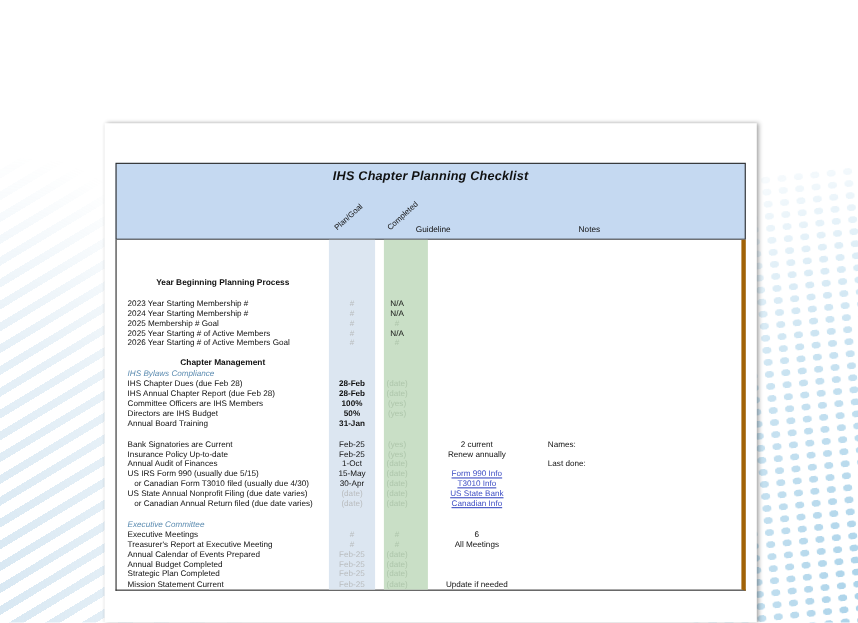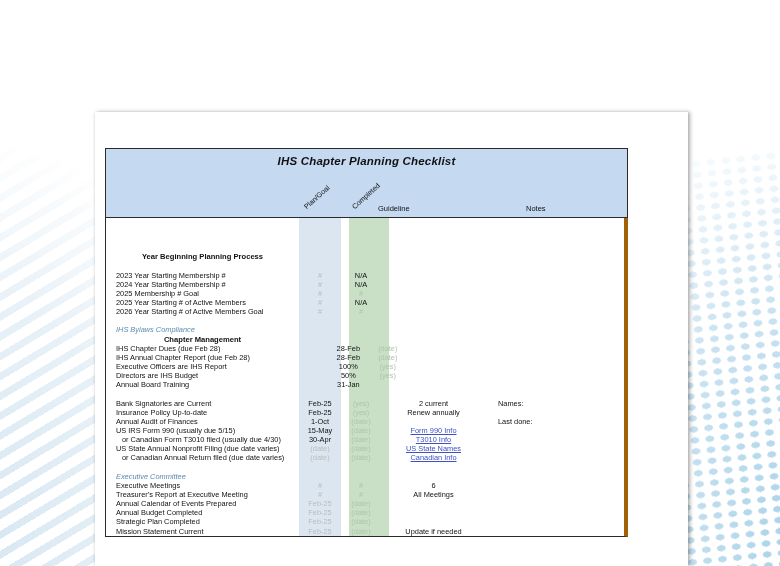--- a/index.html
+++ b/index.html
@@ -33,21 +33,21 @@
   }
 
   
   #page{
     position:absolute;left:95px;top:112px;width:593px;height:454px;
     background:#ffffff;
     box-shadow:2px 0 4px rgba(0,0,0,.30), 0 1px 3px rgba(0,0,0,.12);
   }
 
   
-  #sheet{position:absolute;left:10px;top:36px;width:523px;border-radius:20px;}
+  #sheet{position:absolute;left:10px;top:36px;width:573px;border-radius:20px;}
 
   .hdr-band{
     background:#c5d9f1;border:1px solid #2a2a2a;
     box-sizing:border-box;position:relative;height:70px;
   }
   .sheet-title{
     text-align:center;font-weight:bold;font-style:italic;
     font-size:11.5px;color:#111;padding-top:6px;letter-spacing:.2px;
   }
   .rot-label{
@@ -80,21 +80,21 @@
   .r .c-comp{width:40px;text-align:center;}
   .r .c-guide{width:105px;text-align:center;}
   .r .c-notes{width:120px;padding-left:12px;box-sizing:border-box;}
 
   .r.spacer{height:9.15px;}
   .sec-title{font-weight:bold;font-size:7.6px;}
   .sec-title .c-task{text-align:center;padding-left:0;width:193px;}
   .sub-title .c-task{font-style:italic;color:#5b8bb0;}
   .indent .c-task{padding-left:16px;}
 
-  .val{font-weight:normal;margin-left:36px;}
+  .val{font-weight:bold;}
   .ph{color:#b9bcbe;}
   .ph-green{color:#aec6ab;}
   .na{font-weight:normal;color:#111;}
   .lnk{color:#3f4fc4;text-decoration:underline;}
 </style>
 </head>
 <body>
 
 <div id="bg-art">
   <div class="art-left"></div>
@@ -155,50 +155,50 @@
             <div class="c-notes"></div>
           </div>
           <div class="r">
             <div class="c-task">2026 Year Starting # of Active Members Goal</div>
             <div class="c-plan ph">#</div>
             <div class="c-comp ph-green">#</div>
             <div class="c-guide"></div>
             <div class="c-notes"></div>
           </div>
           <div class="r spacer"></div>
+          <div class="r sec-title">
+            <div class="c-task">Chapter Management</div>
+            <div class="c-plan "></div>
+            <div class="c-comp "></div>
+            <div class="c-guide"></div>
+            <div class="c-notes"></div>
+          </div>
           <div class="r sub-title">
             <div class="c-task">IHS Bylaws Compliance</div>
             <div class="c-plan "></div>
             <div class="c-comp "></div>
             <div class="c-guide"></div>
             <div class="c-notes"></div>
           </div>
-          <div class="r sec-title">
-            <div class="c-task">Chapter Management</div>
-            <div class="c-plan "></div>
-            <div class="c-comp "></div>
-            <div class="c-guide"></div>
-            <div class="c-notes"></div>
-          </div>
           <div class="r">
             <div class="c-task">IHS Chapter Dues (due Feb 28)</div>
             <div class="c-plan val">28-Feb</div>
             <div class="c-comp ph-green">(date)</div>
             <div class="c-guide"></div>
             <div class="c-notes"></div>
           </div>
           <div class="r">
             <div class="c-task">IHS Annual Chapter Report (due Feb 28)</div>
             <div class="c-plan val">28-Feb</div>
             <div class="c-comp ph-green">(date)</div>
             <div class="c-guide"></div>
             <div class="c-notes"></div>
           </div>
           <div class="r">
-            <div class="c-task">Executive Officers are IHS Report</div>
+            <div class="c-task">Committee Officers are IHS Members</div>
             <div class="c-plan val">100%</div>
             <div class="c-comp ph-green">(yes)</div>
             <div class="c-guide"></div>
             <div class="c-notes"></div>
           </div>
           <div class="r">
             <div class="c-task">Directors are IHS Budget</div>
             <div class="c-plan val">50%</div>
             <div class="c-comp ph-green">(yes)</div>
             <div class="c-guide"></div>
@@ -244,21 +244,21 @@
             <div class="c-task">or Canadian Form T3010 filed (usually due 4/30)</div>
             <div class="c-plan ">30-Apr</div>
             <div class="c-comp ph-green">(date)</div>
             <div class="c-guide"><span class="lnk">T3010 Info</span></div>
             <div class="c-notes"></div>
           </div>
           <div class="r">
             <div class="c-task">US State Annual Nonprofit Filing (due date varies)</div>
             <div class="c-plan ph">(date)</div>
             <div class="c-comp ph-green">(date)</div>
-            <div class="c-guide"><span class="lnk">US State Names</span></div>
+            <div class="c-guide"><span class="lnk">US State Bank</span></div>
             <div class="c-notes"></div>
           </div>
           <div class="r indent">
             <div class="c-task">or Canadian Annual Return filed (due date varies)</div>
             <div class="c-plan ph">(date)</div>
             <div class="c-comp ph-green">(date)</div>
             <div class="c-guide"><span class="lnk">Canadian Info</span></div>
             <div class="c-notes"></div>
           </div>
           <div class="r spacer"></div>

